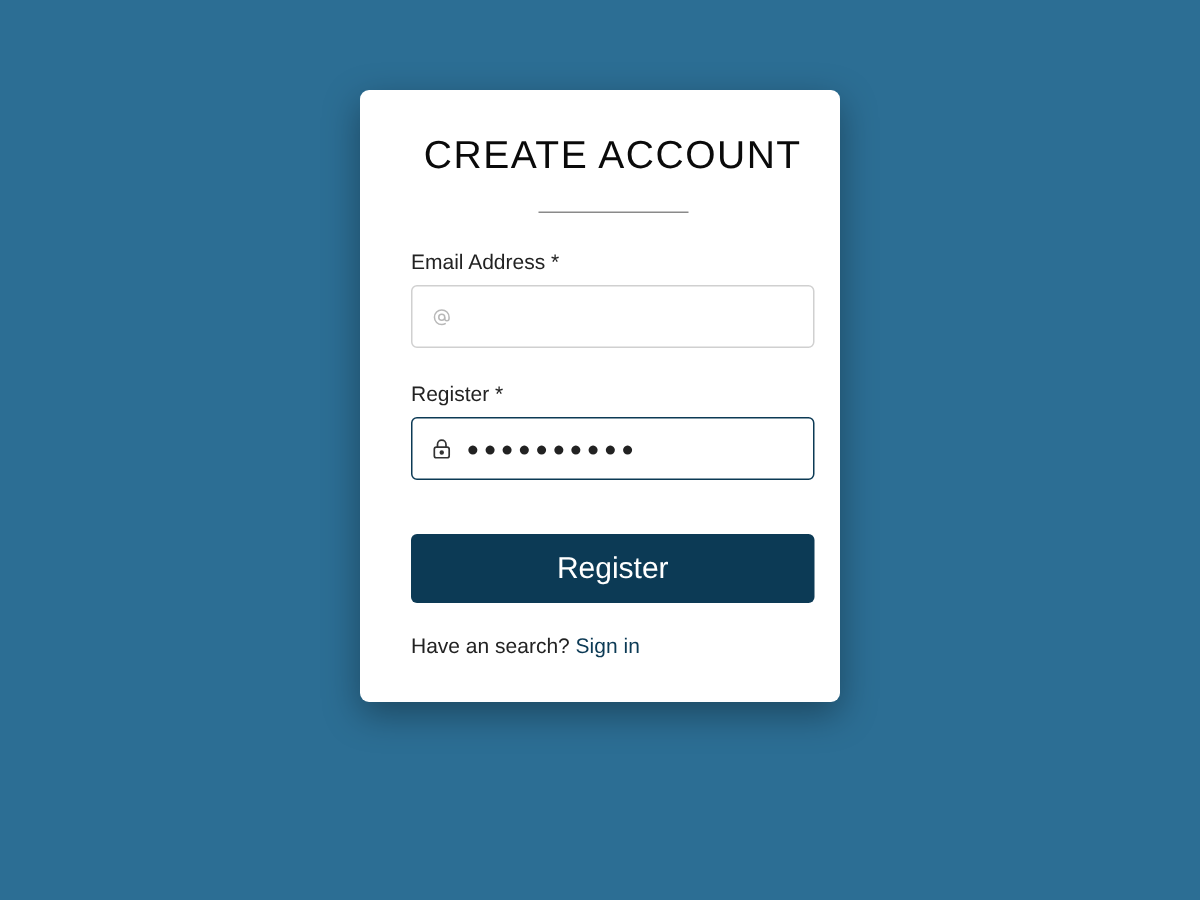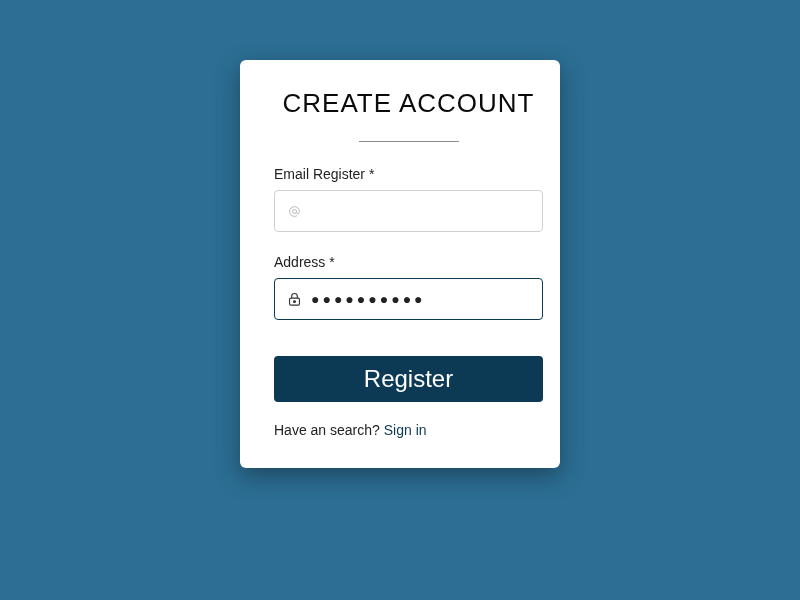--- a/index.html
+++ b/index.html
@@ -87,21 +87,21 @@
       color: #333;
       letter-spacing: 2px;
     }
     .register-btn {
       width: 100%;
       height: 46px;
       background: #0c3a55;
       color: #fff;
       border: none;
       border-radius: 4px;
-      font-size: 24px;
+      font-size: 20px;
       font-weight: 300;
       cursor: pointer;
       margin-top: 14px;
       margin-bottom: 20px;
     }
     .signin-row {
       font-size: 14px;
       color: #222;
       font-weight: 300;
     }
@@ -120,32 +120,32 @@
       padding-left: 8px;
     }
   </style>
 </head>
 <body>
 
 <div class="card">
   <h1 class="title">CREATE ACCOUNT</h1>
   <div class="divider"></div>
 
-  <div class="field-label">Email Register *</div>
+  <div class="field-label">Email Address *</div>
   <div class="input-wrap">
     <span class="input-icon">
       <svg viewBox="0 0 24 24" width="15" height="15" fill="none" stroke="currentColor" stroke-width="1.6">
         <circle cx="12" cy="12" r="3.2"></circle>
         <path d="M15.2 12v1.3c0 1.3 1 2.4 2.3 2.4s2.3-1.1 2.3-2.4V12c0-4.3-3.5-7.8-7.8-7.8S4.2 7.7 4.2 12s3.5 7.8 7.8 7.8c1.6 0 3-.5 4.3-1.3"></path>
       </svg>
     </span>
     <input class="text-input" type="text" value="" style="">
   </div>
 
-  <div class="field-label">Address *</div>
+  <div class="field-label">Register *</div>
   <div class="input-wrap focused">
     <span class="input-icon">
       <svg viewBox="0 0 24 24" width="17" height="17" fill="none" stroke="currentColor" stroke-width="1.6">
         <rect x="5" y="10" width="14" height="10" rx="2"></rect>
         <path d="M8 10V7.5a4 4 0 0 1 8 0V10"></path>
         <circle cx="12" cy="15" r="1.3" fill="currentColor"></circle>
       </svg>
     </span>
     <span class="dots">●●●●●●●●●●</span>
     <input type="password" style="position: absolute; opacity: 0; pointer-events: none;">

